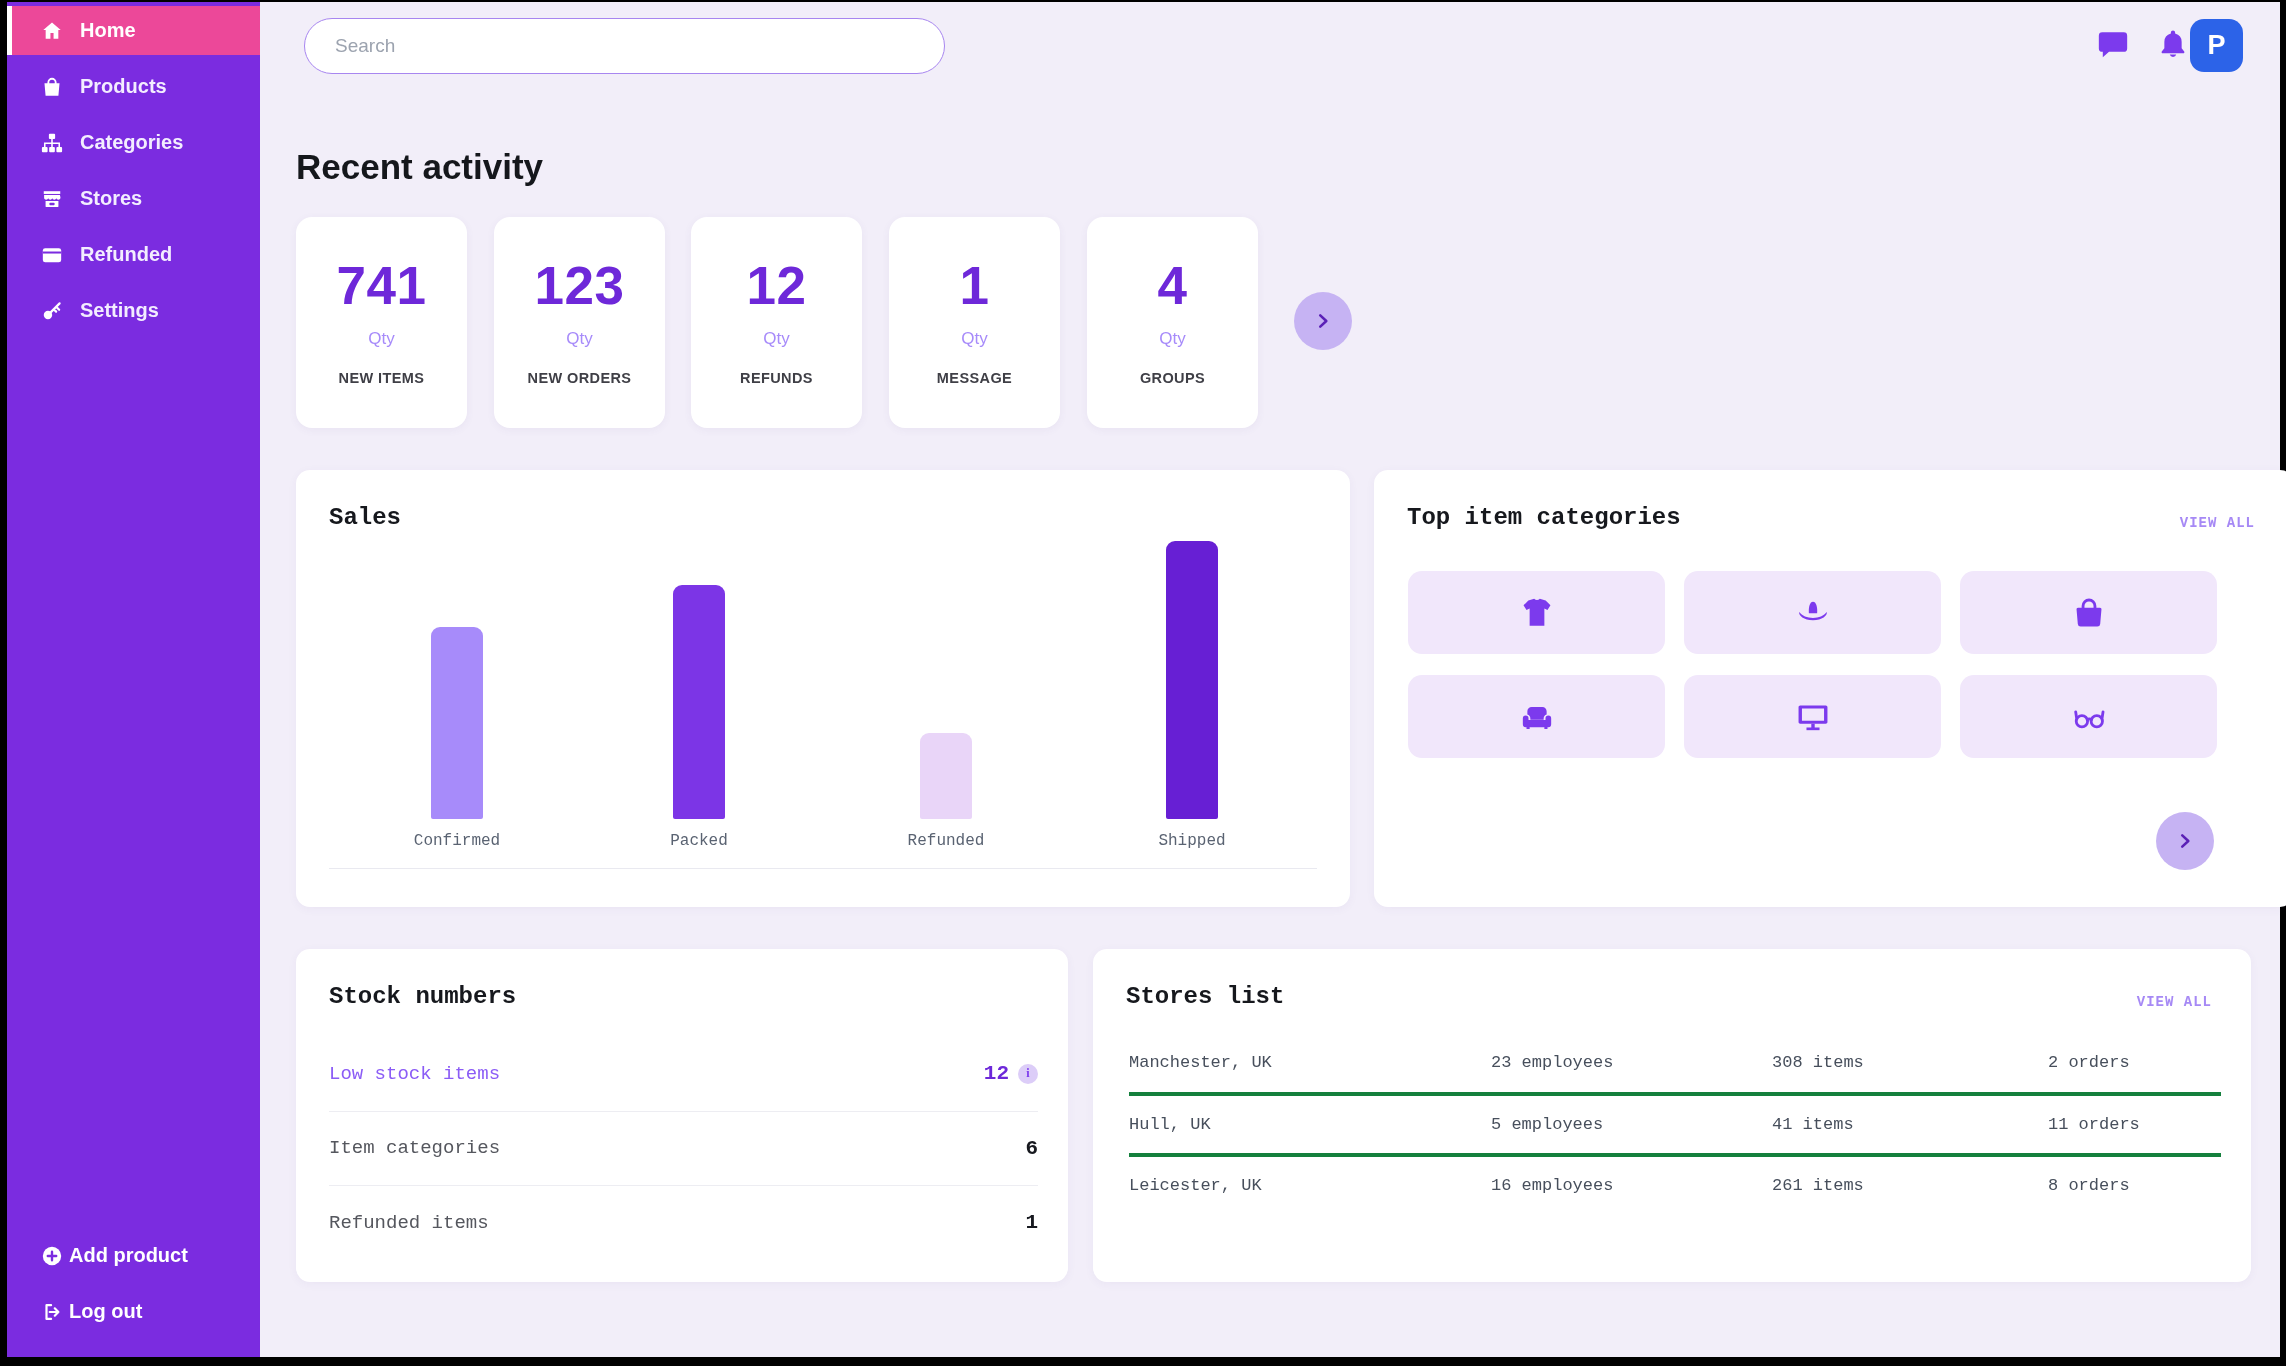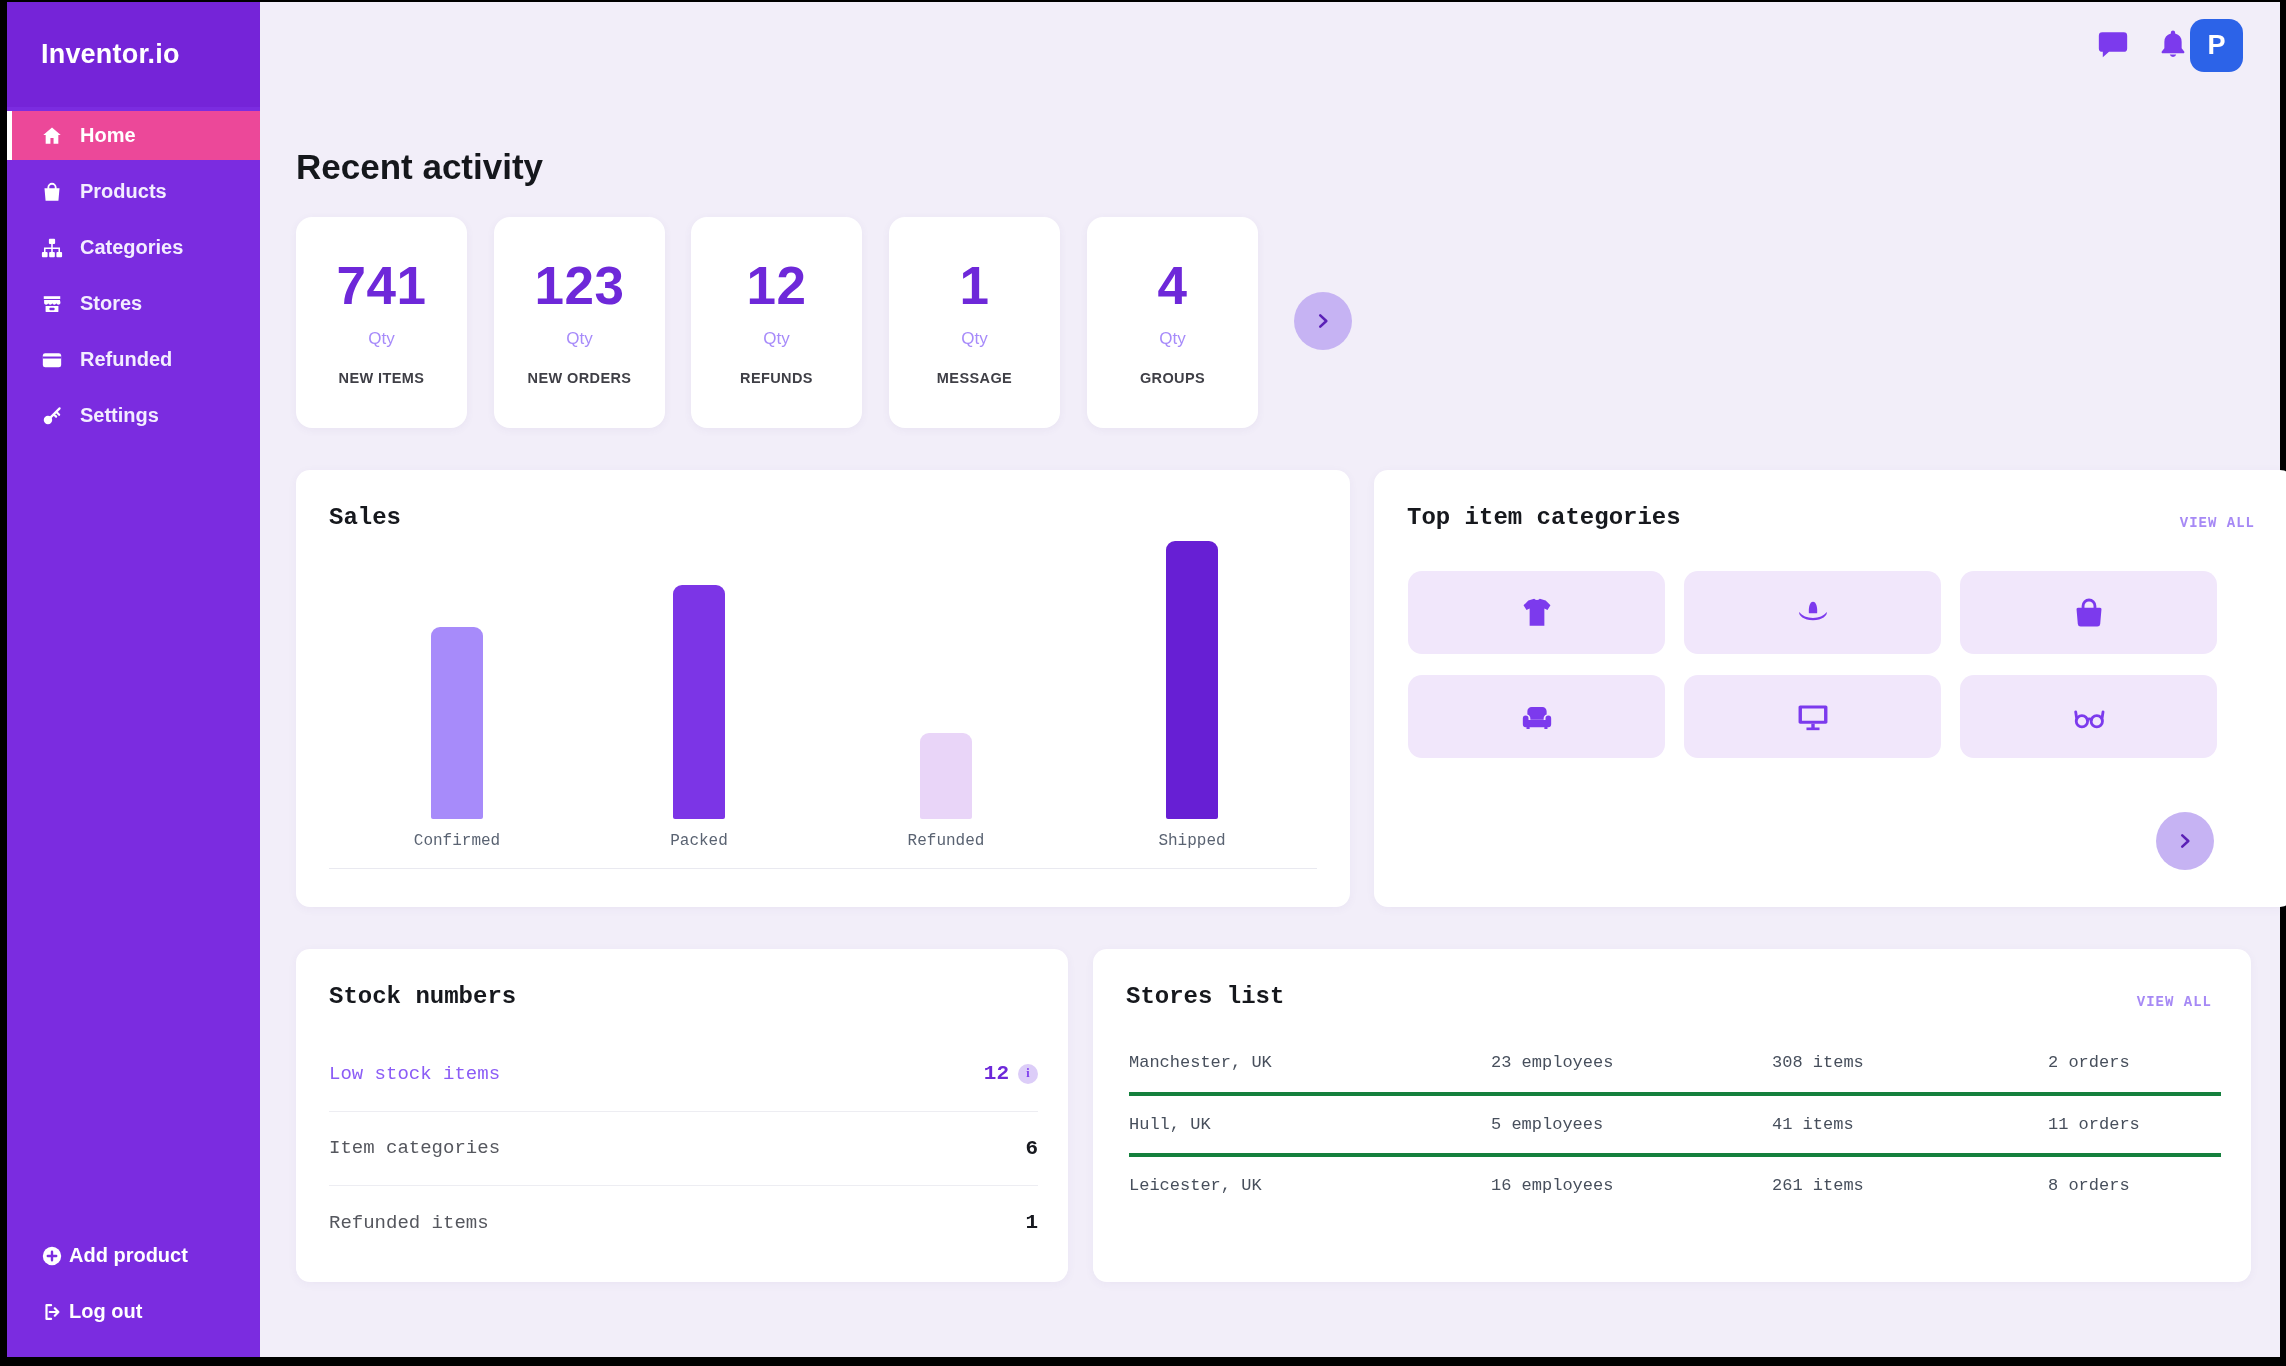--- a/index.html
+++ b/index.html
@@ -86,21 +86,20 @@
   .store-row{display:grid;grid-template-columns:362px 281px 276px 1fr;align-items:center;height:57.5px;
     border-bottom:4px solid #15803d;font-size:17px;color:#474f5c;}
   .store-row:last-child{border-bottom:none;}
 </style>
 </head>
 <body>
 
 <div class="app">
 
   <aside class="sidebar">
-    <div class="logo">Inventor.io</div>
 
     <nav class="nav">
       <div class="nav-item active">
         <span class="nav-ico">
           <svg viewBox="0 0 24 24">
               <path d="M12 2.8 21.5 11h-2.6v9.4h-5.2v-6.2h-3.4v6.2H5.1V11H2.5z" fill="#fff"></path>
             </svg>
         </span>
         <span>Home</span>
       </div>
@@ -174,20 +173,23 @@
               <path d="M15 8l4 4-4 4M19 12H9.5"></path>
           </svg>
         </span>
         <span>Log out</span>
       </div>
     </div>
   </aside>
 
   <main class="main">
 
+    <div class="search-wrap">
+      <input type="text" placeholder="Search" style="">
+    </div>
     <button class="icon-btn chat-btn">
       <svg viewBox="0 0 24 24">
           <path fill="#7c3aed" d="M4.4 3h15.2A2.4 2.4 0 0 1 22 5.4v9A2.4 2.4 0 0 1 19.6 16.8H9.2L4.8 20.6v-3.8h-.4A2.4 2.4 0 0 1 2 14.4v-9A2.4 2.4 0 0 1 4.4 3z"></path>
         </svg>
     </button>
     <button class="icon-btn bell-btn">
       <svg viewBox="0 0 24 24">
         <path fill="#7c3aed" d="M12 2.4c.8 0 1.5.6 1.5 1.4v.7a6.1 6.1 0 0 1 4.6 5.9V15l1.8 2.3c.4.5 0 1.3-.7 1.3H4.8c-.7 0-1.1-.8-.7-1.3L5.9 15v-4.6a6.1 6.1 0 0 1 4.6-5.9v-.7c0-.8.7-1.4 1.5-1.4z"></path>
         <path fill="#7c3aed" d="M9.7 19.4a2.4 2.4 0 0 0 4.6 0z"></path>
       </svg>

